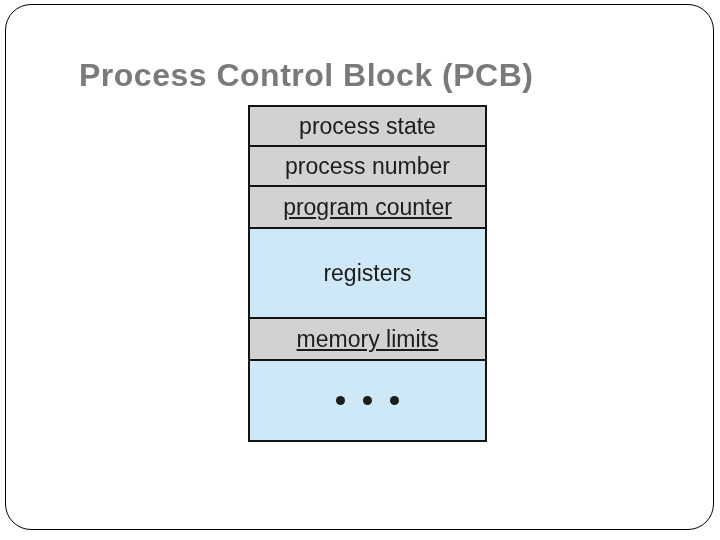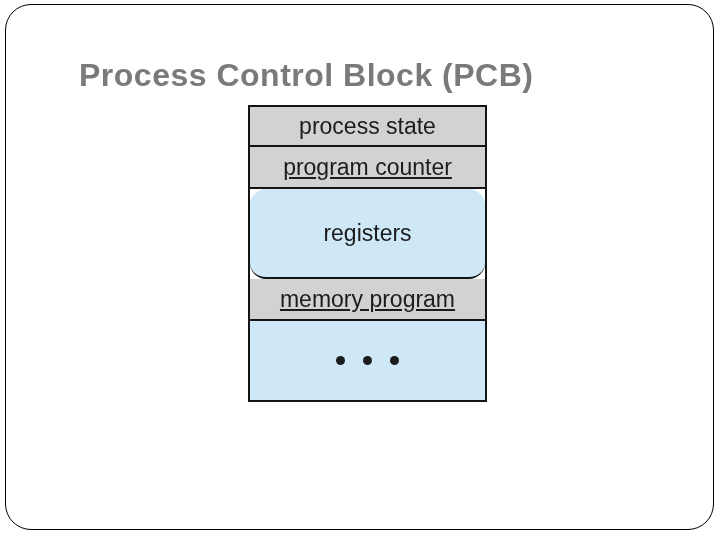--- a/index.html
+++ b/index.html
@@ -51,21 +51,21 @@
     font-size: 23px;
     color: var(--row-text, #1c1c1c);
     border-bottom: 2px solid var(--table-border, #141414);
     white-space: nowrap;
   }
   .pcb-row:last-child { border-bottom: none; }
   .pcb-row.gray { background: var(--row-gray, #d2d2d2); }
   .pcb-row.blue { background: var(--row-blue, #cfe8f7); }
   .h38 { height: 38px; }
   .h40 { height: 40px; text-decoration: underline; }
-  .h88 { height: 88px; border-radius: 16px; }
+  .h88 { height: 88px; }
   .h79 { height: 79px; }
   .dots {
     display: flex;
     gap: 18px;
     align-items: center;
   }
   .dot {
     width: 9px;
     height: 9px;
     border-radius: 50%;
@@ -75,28 +75,31 @@
 </head>
 <body style="--background: #ffffff; --slide-border: #000000; --title-text: #7a7a7a; --table-border: #141414; --row-gray: #d2d2d2; --row-blue: #cfe8f7; --row-text: #1c1c1c; --dot: #1c1c1c;">
 
 <div class="slide">
   <div class="slide-title">Process Control Block (PCB)</div>
 
   <div class="pcb-table">
     <div class="pcb-row gray h38">
       <span>process state</span>
     </div>
+    <div class="pcb-row gray h38">
+      <span>process number</span>
+    </div>
     <div class="pcb-row gray h40">
       <span>program counter</span>
     </div>
     <div class="pcb-row blue h88">
       <span>registers</span>
     </div>
     <div class="pcb-row gray h40">
-      <span>memory program</span>
+      <span>memory limits</span>
     </div>
     <div class="pcb-row blue h79">
       <span class="dots">
         <span class="dot"></span>
         <span class="dot"></span>
         <span class="dot"></span>
       </span>
     </div>
   </div>
 </div>

